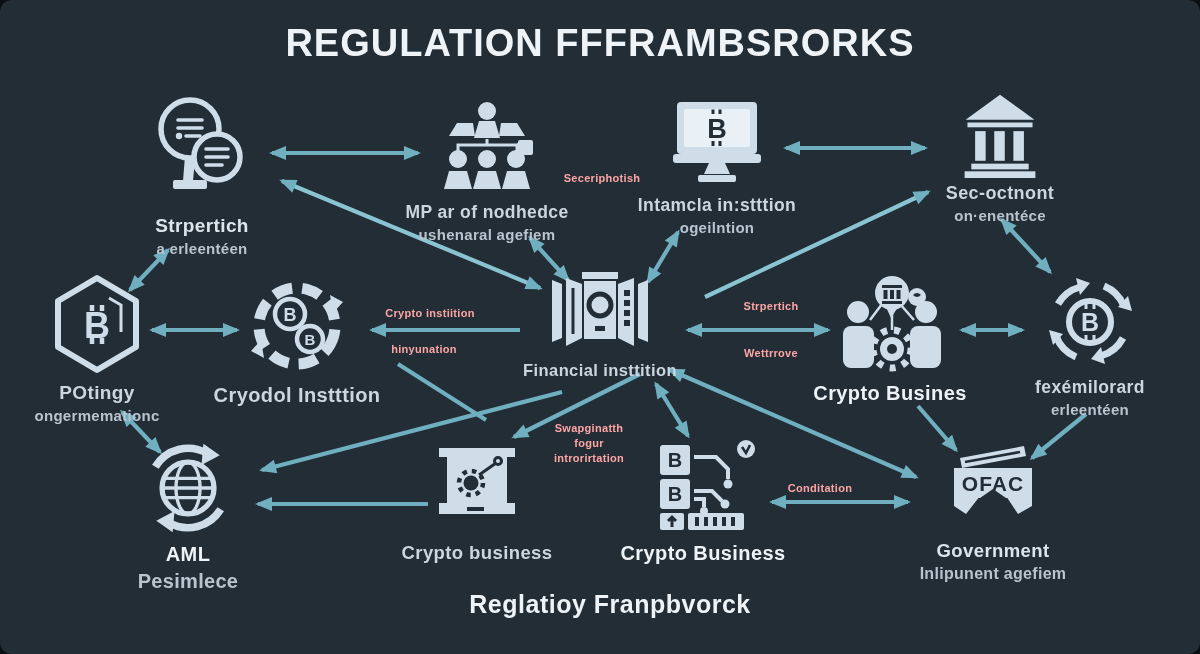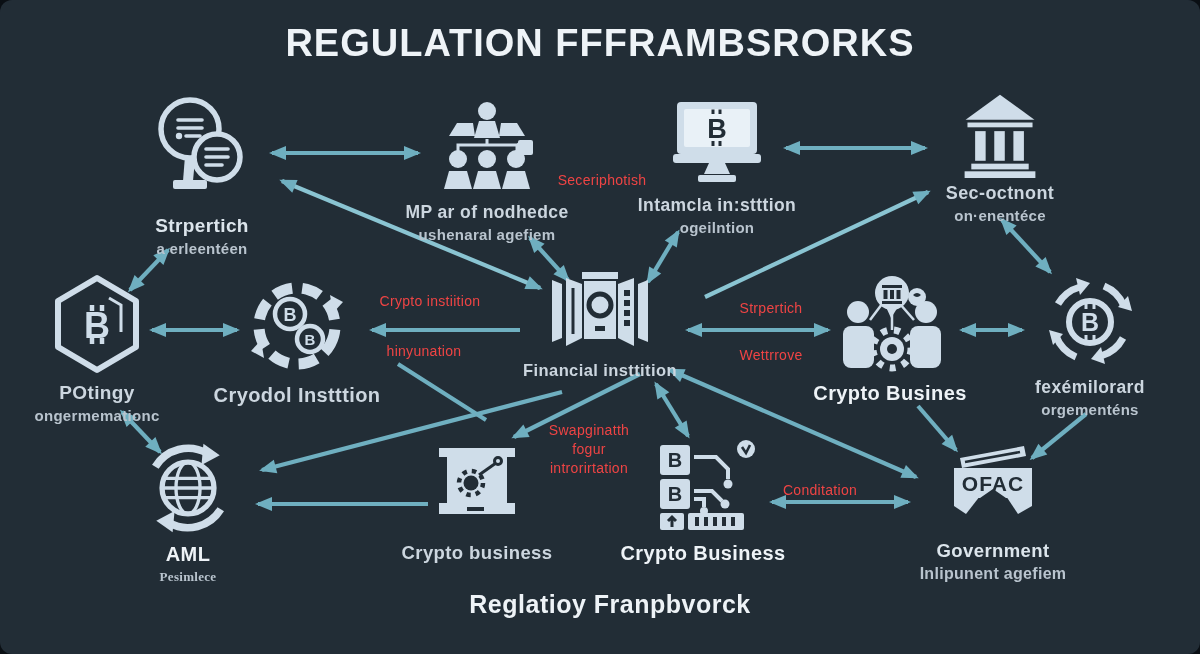--- a/index.html
+++ b/index.html
@@ -22,21 +22,21 @@
   }
   .node{position:absolute;width:220px;display:flex;flex-direction:column;align-items:center;text-align:center;}
   .node svg{display:block;color:var(--icon);}
   .lbl{margin-top:4px;line-height:1.25;white-space:nowrap;}
   .l1{font-size:17.5px;font-weight:700;color:var(--label);letter-spacing:.4px;}
   .l2{font-size:15px;font-weight:600;color:var(--label2);letter-spacing:.3px;margin-top:2px;}
   .lg{font-size:20px;}
   .white{color:var(--white);font-size:20px;}
   .elabel{
     position:absolute;transform:translateX(-50%);white-space:nowrap;
-    font-size:14px;font-weight:400;color:#ef4444;letter-spacing:.3px;
+    font-size:11px;font-weight:700;color:#fca5a5;letter-spacing:.3px;
   }
   .elabel .ln{display:block;line-height:1.35;}
   #arrows{position:absolute;inset:0;pointer-events:none;}
   #arrows line, #arrows path.conn{stroke:var(--arrow);stroke-width:4.2;fill:none;}
   #arrows line.lt{stroke:var(--arrow-lt);}
   .ah{fill:var(--arrow);}
   svg text{font-family:"Liberation Sans","DejaVu Sans",sans-serif;}
   .dkf{fill:var(--bg);} .dks{stroke:var(--bg);fill:none;} .lts{stroke:currentColor;fill:none;}
 </style>
 </head>
@@ -252,39 +252,39 @@
         <path d="M38,89 A 37,37 0 0 1 18,68"></path>
       </g>
       <g fill="currentColor">
         <polygon points="38,10 52,15 42,27"></polygon>
         <polygon points="90,28 94,43 80,39"></polygon>
         <polygon points="67,96 53,91 63,79"></polygon>
         <polygon points="15,77 11,62 25,66"></polygon>
       </g>
     </svg>
     <div class="lbl l1">fexémilorard</div>
-    <div class="lbl l2">orgementéns</div>
+    <div class="lbl l2">erleentéen</div>
   </div>
 
   <div class="node" style="left:78px;top:438px;">
     <svg width="105" height="100" viewBox="0 0 105 104">
       <g fill="none" stroke="currentColor">
         <circle cx="52" cy="52" r="27" stroke-width="5.5"></circle>
         <ellipse cx="52" cy="52" rx="12.5" ry="27" stroke-width="3.5"></ellipse>
         <line x1="27" y1="42" x2="77" y2="42" stroke-width="3.5"></line>
         <line x1="25" y1="52" x2="79" y2="52" stroke-width="3.5"></line>
         <line x1="27" y1="62" x2="77" y2="62" stroke-width="3.5"></line>
         <path d="M18,30 A 40,40 0 0 1 72,16" stroke-width="8"></path>
         <path d="M86,74 A 40,40 0 0 1 32,88" stroke-width="8"></path>
       </g>
       <polygon points="68,6 85,18 66,28" fill="currentColor"></polygon>
       <polygon points="36,98 19,86 38,76" fill="currentColor"></polygon>
     </svg>
     <div class="lbl l1 white">AML</div>
-    <div class="lbl l2" style="font-size:13px;font-family:Liberation Serif, serif;">Pesimlece</div>
+    <div class="lbl l2" style="font-size:20px;">Pesimlece</div>
   </div>
 
   <div class="node" style="left:367px;top:432px;">
     <svg width="105" height="105" viewBox="0 0 105 105">
       <rect x="14" y="16" width="76" height="9" fill="currentColor"></rect>
       <rect x="22" y="25" width="60" height="46" fill="currentColor"></rect>
       <g class="dks" stroke-width="4.5">
         <circle cx="46" cy="51" r="12" stroke-dasharray="4.5 5"></circle>
       </g>
       <circle cx="46" cy="51" r="7.5" class="dkf"></circle>
@@ -333,21 +333,21 @@
       <path d="M16,28 H94 V58 H68 L55,49 L42,58 H16 Z" fill="currentColor"></path>
       <polygon points="16,56 42,56 28,74 16,66" fill="currentColor"></polygon>
       <polygon points="68,56 94,56 94,66 80,74" fill="currentColor"></polygon>
       <text x="55" y="51" font-size="21" font-weight="800" letter-spacing="1" text-anchor="middle" class="dkf">OFAC</text>
     </svg>
     <div class="lbl l1" style="font-size:18.5px;color:#dce5ec;">Government</div>
     <div class="lbl l2" style="font-size:16px;">Inlipunent agefiem</div>
   </div>
 
   <div class="elabel" style="left:602px;top:172px;">Seceriphotish</div>
-  <div class="elabel" style="left:430px;top:293px;">Crypto instiition</div>
+  <div class="elabel" style="left:430px;top:307px;">Crypto instiition</div>
   <div class="elabel" style="left:424px;top:343px;">hinyunation</div>
   <div class="elabel" style="left:771px;top:300px;">Strpertich</div>
   <div class="elabel" style="left:771px;top:347px;">Wettrrove</div>
   <div class="elabel" style="left:589px;top:421px;text-align:center;">
     <span class="ln">Swapginatth</span>
     <span class="ln">fogur</span>
     <span class="ln">introrirtation</span>
   </div>
   <div class="elabel" style="left:820px;top:482px;">Conditation</div>
 

